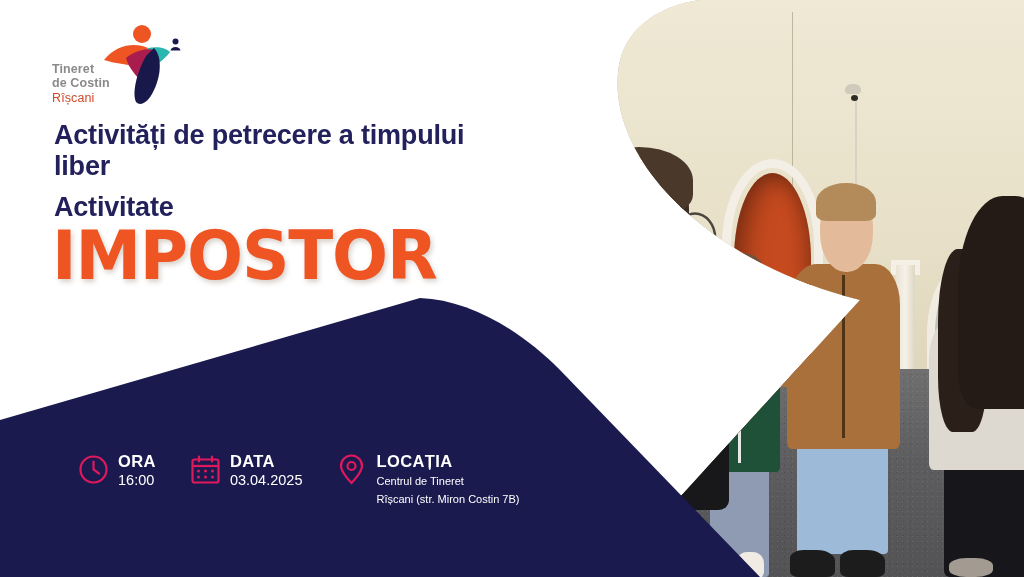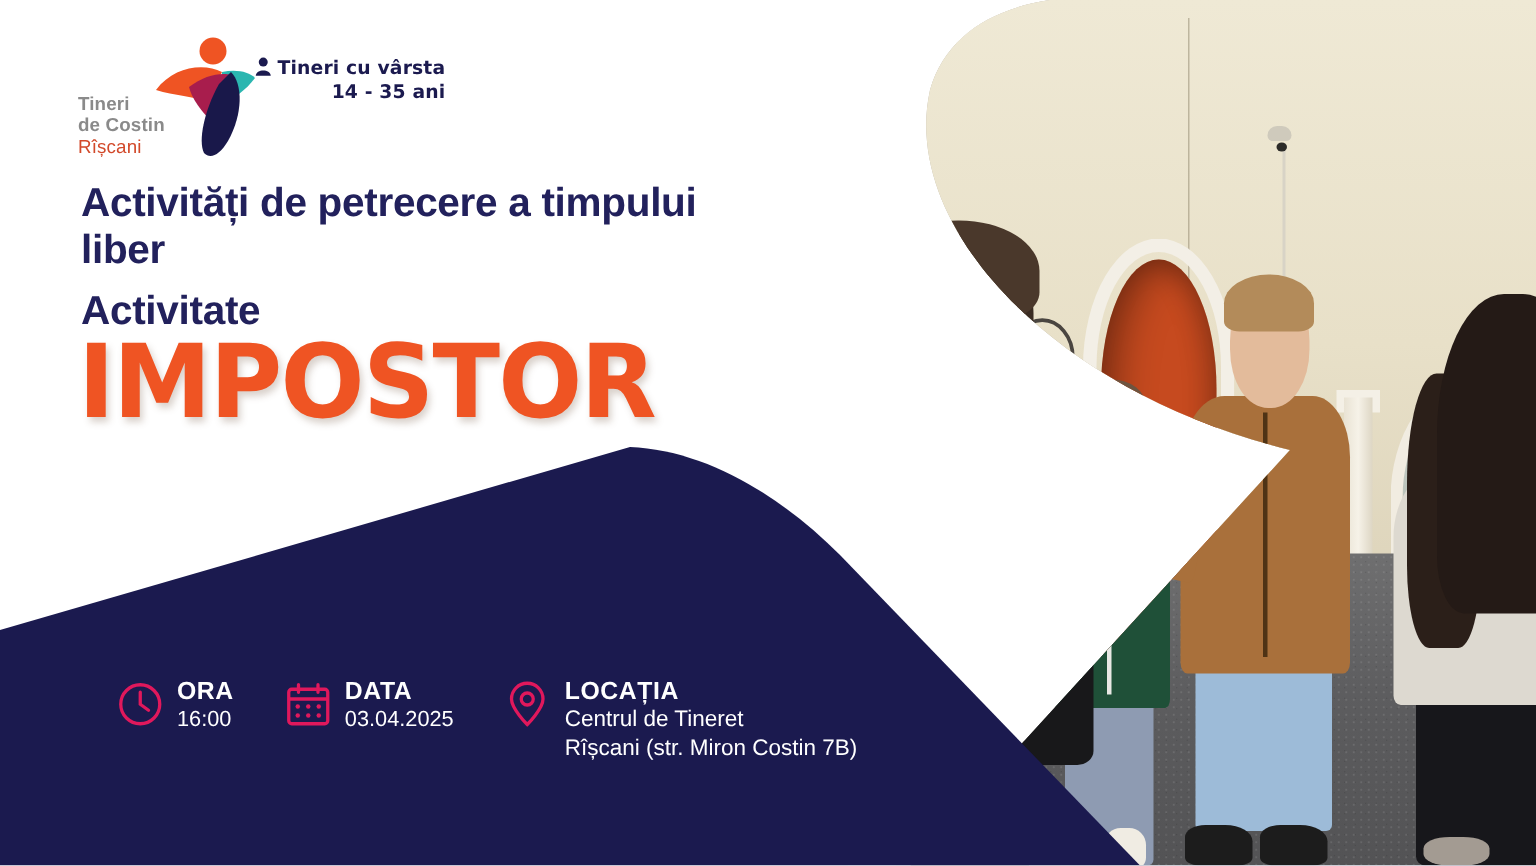--- a/index.html
+++ b/index.html
@@ -374,21 +374,21 @@
   .info-item { display:flex; align-items:flex-start; gap:9px; }
   .info-item + .info-item { margin-left:34px; }
   .info-icon { width:31px; height:31px; flex:0 0 auto; margin-top:2px; }
   .info-icon svg { width:100%; height:100%; display:block; }
   .info-label {
     font-size:16.5px; font-weight:700; letter-spacing:.4px; line-height:1.15;
   }
   .info-value {
     font-size:14.5px; font-weight:500; line-height:1.25; white-space:nowrap;
   }
-  .info-value.small { font-size:15px;text-align:center; }
+  .info-value.small { font-size:11px;text-align:center; }
 </style>
 </head>
 <body>
 
 <div class="poster">
 
   <div class="photo-clip">
     <div class="photo">
       <div class="ceiling"></div>
       <div class="wall-main"></div>
@@ -471,37 +471,33 @@
     <div class="logo-mark">
       <svg viewBox="0 0 70 82">
         <circle cx="40" cy="10" r="9" fill="#ef5423"></circle>
         <path d="M2 36 C 14 20 34 18 46 24 L 36 44 C 28 40 14 40 2 36 Z" fill="#ef5423"></path>
         <path d="M46 24 C 56 22 64 24 68 28 C 62 36 54 42 46 44 Z" fill="#2bb6b0"></path>
         <path d="M24 34 C 34 26 46 24 52 26 L 40 58 C 32 50 26 42 24 34 Z" fill="#a81d4d"></path>
         <path d="M52 24 C 60 32 60 52 50 70 C 44 80 38 82 34 78 C 30 70 34 50 44 32 Z" fill="#19184a"></path>
       </svg>
     </div>
     <div class="logo-text">
-      <div>Tineri</div>
+      <div>Tineret</div>
       <div>de Costin</div>
       <div class="city">Rîșcani</div>
     </div>
   </div>
 
   <div class="gratuit-block">
     <div class="age-line">
       <span class="person-icon">
         <svg viewBox="0 0 11 13">
             <circle cx="5.5" cy="3.4" r="3" fill="#1b1a4f"></circle>
             <path d="M0.5 12.5 C 0.8 7.8 10.2 7.8 10.5 12.5 Z" fill="#1b1a4f"></path>
           </svg>
-      </span>
-      <span class="age-text">
-        <span>Tineri cu vârsta</span><br>
-        <span>14 - 35 ani</span>
       </span>
     </div>
   </div>
 
   <div class="headline">Activități de petrecere a timpului liber</div>
   <div class="subhead">Activitate</div>
   <div class="title">IMPOSTOR</div>
 
   <div class="info">
 

